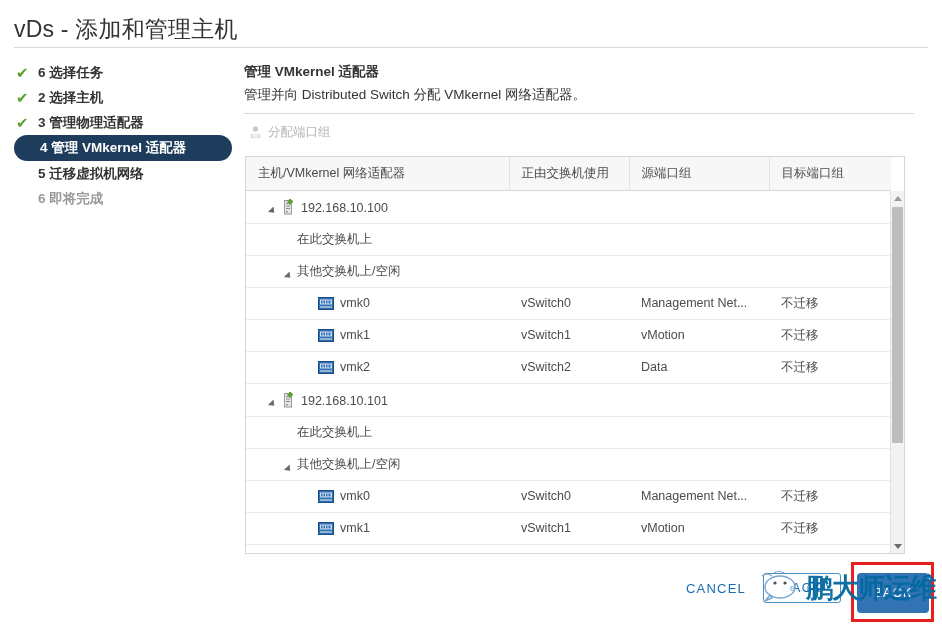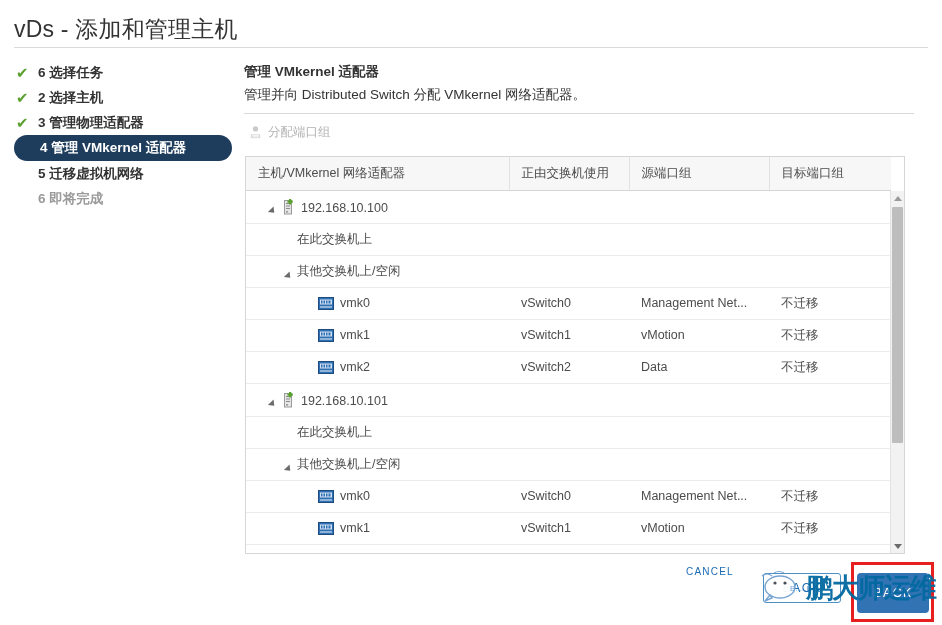--- a/index.html
+++ b/index.html
@@ -204,22 +204,22 @@
   }
 
   
   .footer {
     position: absolute;
     left: 0; top: 562px;
     width: 942px; height: 63px;
   }
   .btn-cancel {
     position: absolute;
-    left: 686px; top: 4px;
-    font-size: 10px;
+    left: 686px; top: 19px;
+    font-size: 13px;
     letter-spacing: 1.2px;
     color: #1b6bb5;
     background: transparent;
     border: none;
     cursor: pointer;
     padding: 0;
     font-family: inherit;
   }
   .btn-back {
     position: absolute;

